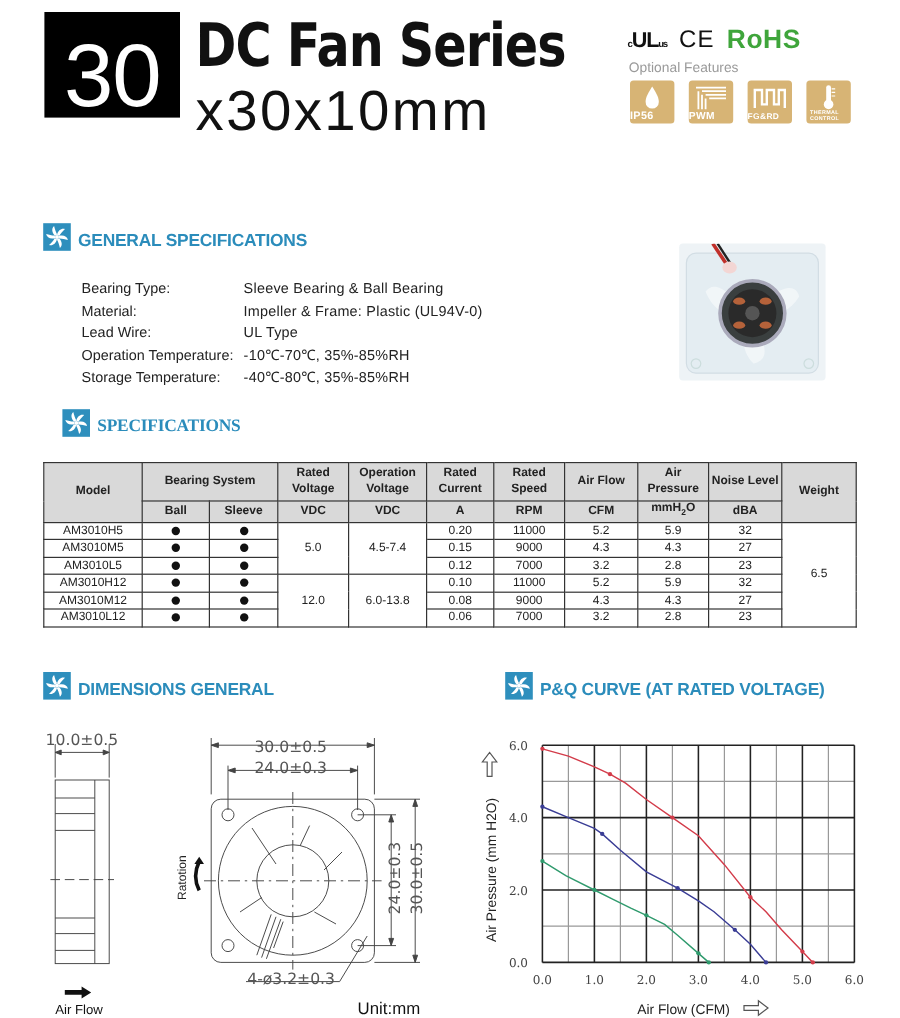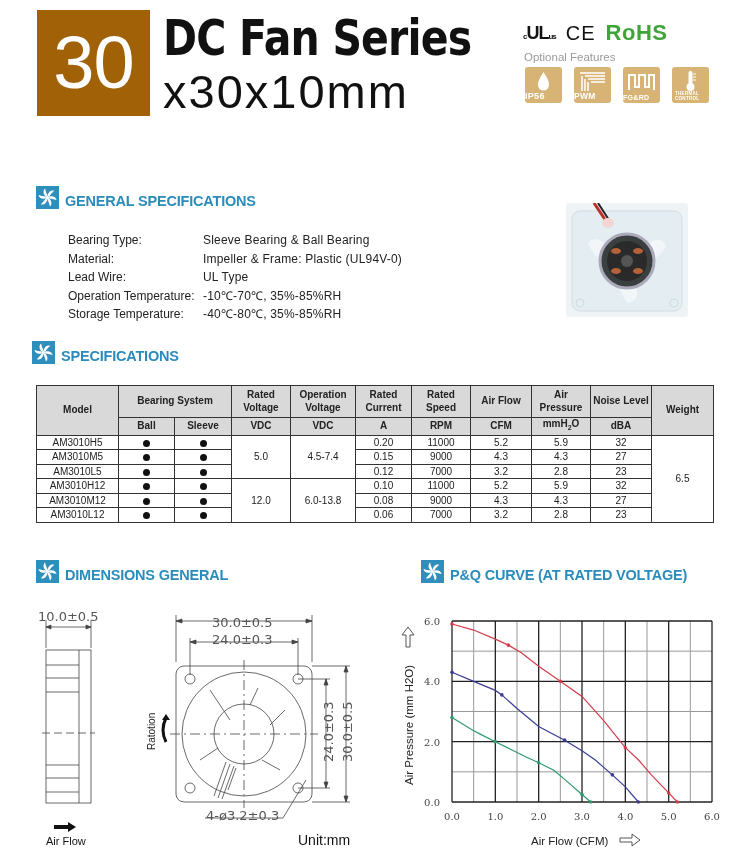--- a/index.html
+++ b/index.html
@@ -1,20 +1,20 @@
 <!DOCTYPE html>
 <html><head>
 <meta charset="utf-8">
 <style>
   * { box-sizing: border-box; margin: 0; padding: 0; }
   html, body { width: 750px; height: 848px; background: #ffffff; overflow: hidden; }
   body { position: relative; font-family: "Liberation Sans", sans-serif; color: #222; }
 
   
-  .size-box { position: absolute; left: 37px; top: 10px; width: 113px; height: 106px; background: #a16207; color: #fff;
+  .size-box { position: absolute; left: 37px; top: 10px; width: 113px; height: 88px; background: #000000; color: #fff;
     font-family: "Liberation Sans", sans-serif; font-size: 74px; line-height: 106px; text-align: center; letter-spacing: -1px; }
   .series-title { position: absolute; left: 163px; top: 8px; font-family: "DejaVu Sans", sans-serif; font-weight: bold;
     font-size: 50px; line-height: 60px; letter-spacing: -1px; color: #111; transform: scaleX(0.82); transform-origin: left top; }
   .series-dims { position: absolute; left: 163px; top: 68px; font-size: 47px; line-height: 48px; color: #111; letter-spacing: 2px; }
 
   .cert-row { position: absolute; left: 523px; top: 20px; height: 26px; display: flex; align-items: center; gap: 10px; }
   .ul-mark { font-size: 18px; font-weight: bold; color: #111; letter-spacing: -1px; }
   .ul-mark small { font-size: 8px; font-weight: bold; }
   .ce-mark { font-size: 20px; color: #111; letter-spacing: 1px; }
   .rohs-mark { font-size: 22px; font-weight: bold; color: #3fa53b; letter-spacing: 0.5px; }
@@ -152,21 +152,21 @@
         <ellipse cx="72" cy="48" rx="5" ry="3"></ellipse>
         <ellipse cx="50" cy="68" rx="5" ry="3"></ellipse>
         <ellipse cx="72" cy="68" rx="5" ry="3"></ellipse>
       </g>
     <circle cx="61" cy="58" r="6" fill="#555"></circle>
     <circle cx="14" cy="100" r="4" fill="none" stroke="#cdd"></circle>
       <circle cx="108" cy="100" r="4" fill="none" stroke="#cdd"></circle>
   </svg>
 </div>
 
-<div class="section-head" style="left:32px; top:341px;">
+<div class="section-head" style="left:52px; top:341px;font-family:Liberation Serif, serif;">
   <div class="section-icon">
     <svg width="19" height="19" viewBox="-10 -10 20 20">
         <g fill="#fff">
           <path d="M0 -2 C1 -6 4 -8 7 -7 C5 -5 3 -3 2 -1Z"></path>
           <path d="M0 -2 C1 -6 4 -8 7 -7 C5 -5 3 -3 2 -1Z" transform="rotate(60)"></path>
           <path d="M0 -2 C1 -6 4 -8 7 -7 C5 -5 3 -3 2 -1Z" transform="rotate(120)"></path>
           <path d="M0 -2 C1 -6 4 -8 7 -7 C5 -5 3 -3 2 -1Z" transform="rotate(180)"></path>
           <path d="M0 -2 C1 -6 4 -8 7 -7 C5 -5 3 -3 2 -1Z" transform="rotate(240)"></path>
           <path d="M0 -2 C1 -6 4 -8 7 -7 C5 -5 3 -3 2 -1Z" transform="rotate(300)"></path>
           <circle r="1.8"></circle>

